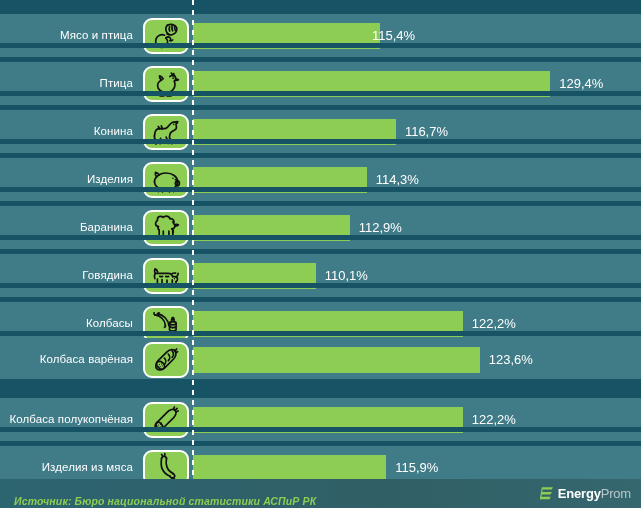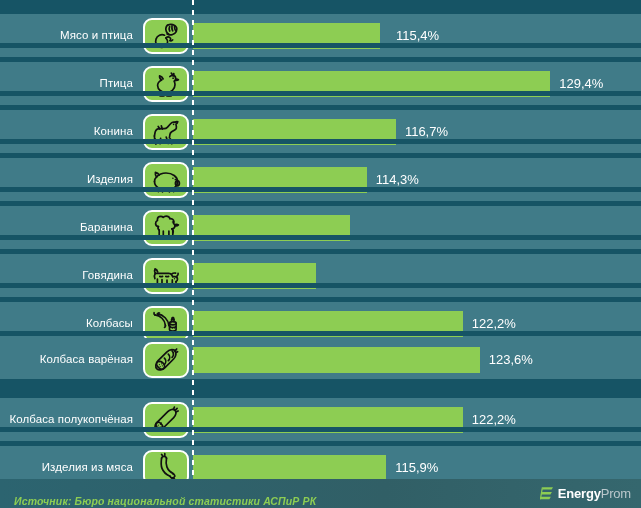--- a/index.html
+++ b/index.html
@@ -81,21 +81,21 @@
             <svg viewBox="0 0 32 32" width="32" height="32">
               <path fill="none" stroke="#111" stroke-width="1.7" stroke-linecap="round" stroke-linejoin="round" d="M17.5 5.2c3.4-1.6 7.6-.6 9 2.2 1.3 2.8-.6 6-3.9 7.1-2.2.8-4.2.4-5.6-.6"></path>
               <path fill="none" stroke="#111" stroke-width="1.7" stroke-linecap="round" stroke-linejoin="round" d="M17.5 5.2c-1.6 1.6-2 4.3-1.1 6.4.5 1.2 1.4 2.1 2.6 2.7"></path>
               <path fill="none" stroke="#111" stroke-width="1.7" stroke-linecap="round" stroke-linejoin="round" d="M19.6 6.6c-.6 1.4-.6 3.1.1 4.4M22 5.9c-.3 1.7-.1 3.5.7 4.9M24.5 6.6c0 1.6.4 3.1 1.2 4.2"></path>
               <path fill="none" stroke="#111" stroke-width="1.7" stroke-linecap="round" stroke-linejoin="round" d="M14.6 15.2c-3.4-1.5-7.4.4-8.6 3.9-1.2 3.5.9 7.2 4.4 8.1 3.1.8 6-.9 6.9-3.8.6-2-.1-4.1-1.4-5.4"></path>
               <path fill="none" stroke="#111" stroke-width="1.7" stroke-linecap="round" stroke-linejoin="round" d="M15.9 18c1.1-1 2.9-1.2 4-.3.9.7 1 2 .3 2.8"></path>
               <path fill="none" stroke="#111" stroke-width="1.7" stroke-linecap="round" stroke-linejoin="round" d="M19.9 20.6c.9.5 2.2.2 2.8-.7"></path>
             </svg>
           </div>
           <div class="bar" style="width:187.1px"></div>
-          <div class="value" style="left:396px">115,4%</div>
+          <div class="value" style="left:372px">115,4%</div>
         </div>
         <div class="sep" style="top:43px"></div>
         <div class="row" style="top:48px">
           <div class="label">Птица</div>
           <div class="icon-tile">
             <svg viewBox="0 0 32 32" width="32" height="32">
               <path fill="none" stroke="#111" stroke-width="1.7" stroke-linecap="round" stroke-linejoin="round" d="M22.5 7.3c1.8 0 3.2 1.4 3.2 3.1 0 1.4-.8 2.3-1.6 2.8.6 1.1.9 2.3.9 3.5 0 4.4-3.9 7.9-8.7 7.9-4.8 0-8.7-3.2-8.7-7 0-2.5 1.6-4.6 4-5.7"></path>
               <path fill="none" stroke="#111" stroke-width="1.7" stroke-linecap="round" stroke-linejoin="round" d="M22.5 7.3c-1 0-2 .5-2.6 1.3"></path>
               <path fill="none" stroke="#111" stroke-width="1.7" stroke-linecap="round" stroke-linejoin="round" d="M21.3 5.2c.6.6 1 1.4 1.2 2.1M23.8 5.5c.1.8 0 1.6-.3 2.3"></path>
               <path fill="none" stroke="#111" stroke-width="1.7" stroke-linecap="round" stroke-linejoin="round" d="M25.7 11.4c.9-.3 1.9-.2 2.7.3-.9.6-1.9.8-2.9.6"></path>
@@ -152,37 +152,39 @@
               <path fill="none" stroke="#111" stroke-width="1.7" stroke-linecap="round" stroke-linejoin="round" d="M8.4 14.6c-1.6-.3-2.8-1.6-2.8-3.2 0-1.3.8-2.4 1.9-2.9-.1-.3-.1-.6-.1-.9 0-1.8 1.5-3.2 3.4-3.2.9 0 1.8.4 2.4 1 .7-.8 1.8-1.3 3-1.3 1.7 0 3.2 1 3.7 2.5"></path>
               <path fill="none" stroke="#111" stroke-width="1.7" stroke-linecap="round" stroke-linejoin="round" d="M19.9 6.6c1.9-.3 3.7 1 4 2.8.1.8 0 1.5-.4 2.1 1 .6 1.6 1.7 1.4 2.9-.2 1.4-1.5 2.4-3 2.4"></path>
               <path fill="none" stroke="#111" stroke-width="1.7" stroke-linecap="round" stroke-linejoin="round" d="M8.4 14.6c-.6 1.2-.3 2.7.8 3.5"></path>
               <path fill="none" stroke="#111" stroke-width="1.7" stroke-linecap="round" stroke-linejoin="round" d="M9.2 18.1v8.4M13.3 19v7.8M18.9 19v7.8M22.8 18v8.5"></path>
               <path fill="none" stroke="#111" stroke-width="1.7" stroke-linecap="round" stroke-linejoin="round" d="M21.9 16.8c1.2 1 1.6 2.6 1 4"></path>
               <path fill="none" stroke="#111" stroke-width="1.7" stroke-linecap="round" stroke-linejoin="round" d="M25.3 12.6c1-.5 2.2-.4 3.1.3-.8.8-1.9 1.1-3 .9"></path>
               <circle cx="22.6" cy="10" r=".8" fill="#111" stroke="none"></circle>
             </svg>
           </div>
           <div class="bar" style="width:156.7px"></div>
+          <div class="value" style="left:358.7px">112,9%</div>
         </div>
         <div class="sep" style="top:235px"></div>
         <div class="row" style="top:240px">
           <div class="label">Говядина</div>
           <div class="icon-tile">
             <svg viewBox="0 0 32 32" width="32" height="32">
               <path fill="none" stroke="#111" stroke-width="1.7" stroke-linecap="round" stroke-linejoin="round" d="M5.3 13.3h13.4c1.3 0 2.5.7 3.1 1.8l.9 1.6"></path>
               <path fill="none" stroke="#111" stroke-width="1.7" stroke-linecap="round" stroke-linejoin="round" d="M5.3 13.3c-.9-1.3-1-3-.3-4.4 1.3.5 2.3 1.6 2.7 3"></path>
               <path fill="none" stroke="#111" stroke-width="1.7" stroke-linecap="round" stroke-linejoin="round" d="M22.7 16.7h2.2c1.4 0 2.6 1.1 2.6 2.5 0 1-.6 1.9-1.5 2.3"></path>
               <path fill="none" stroke="#111" stroke-width="1.7" stroke-linecap="round" stroke-linejoin="round" d="M26 21.5v5.3M22.3 19.8v7M17 20v6.8M12 19.5v7.3M7.4 19v7.8"></path>
               <path fill="none" stroke="#111" stroke-width="1.7" stroke-linecap="round" stroke-linejoin="round" d="M5.3 13.3c-1 1.6-1.2 3.6-.4 5.3"></path>
               <path fill="none" stroke="#111" stroke-width="1.7" stroke-linecap="round" stroke-linejoin="round" d="M21.6 14.2c1.1-1 2.6-1.4 4-1.1M27 16c.9-.6 1.3-1.7 1.1-2.7"></path>
               <path fill="none" stroke="#111" stroke-width="1.7" stroke-linecap="round" stroke-linejoin="round" d="M9.8 16.4c.9.4 1.9.4 2.8 0M15.8 16.4c.9.4 1.9.4 2.8 0"></path>
               <circle cx="24.5" cy="18.8" r=".7" fill="#111" stroke="none"></circle>
             </svg>
           </div>
           <div class="bar" style="width:122.7px"></div>
+          <div class="value" style="left:324.7px">110,1%</div>
         </div>
         <div class="sep" style="top:283px"></div>
         <div class="row" style="top:288px">
           <div class="label">Колбасы</div>
           <div class="icon-tile">
             <svg viewBox="0 0 32 32" width="32" height="32">
               <path fill="none" stroke="#111" stroke-width="1.7" stroke-linecap="round" stroke-linejoin="round" d="M4.8 6.9c5.6.5 10.1 4.9 10.6 10.5"></path>
               <path fill="none" stroke="#111" stroke-width="1.7" stroke-linecap="round" stroke-linejoin="round" d="M7.5 5.9c6 .8 10.7 5.6 11.4 11.6"></path>
               <path fill="none" stroke="#111" stroke-width="1.7" stroke-linecap="round" stroke-linejoin="round" d="M4.8 6.9c-.7-.5-1-1.4-.7-2.2M7.5 5.9c.3-.7 1.1-1.1 1.9-.9"></path>
               <path fill="none" stroke="#111" stroke-width="1.7" stroke-linecap="round" stroke-linejoin="round" d="M15.4 17.4c.2.8-.2 1.6-.9 2M18.9 17.5c.8.1 1.4.8 1.5 1.6"></path>

